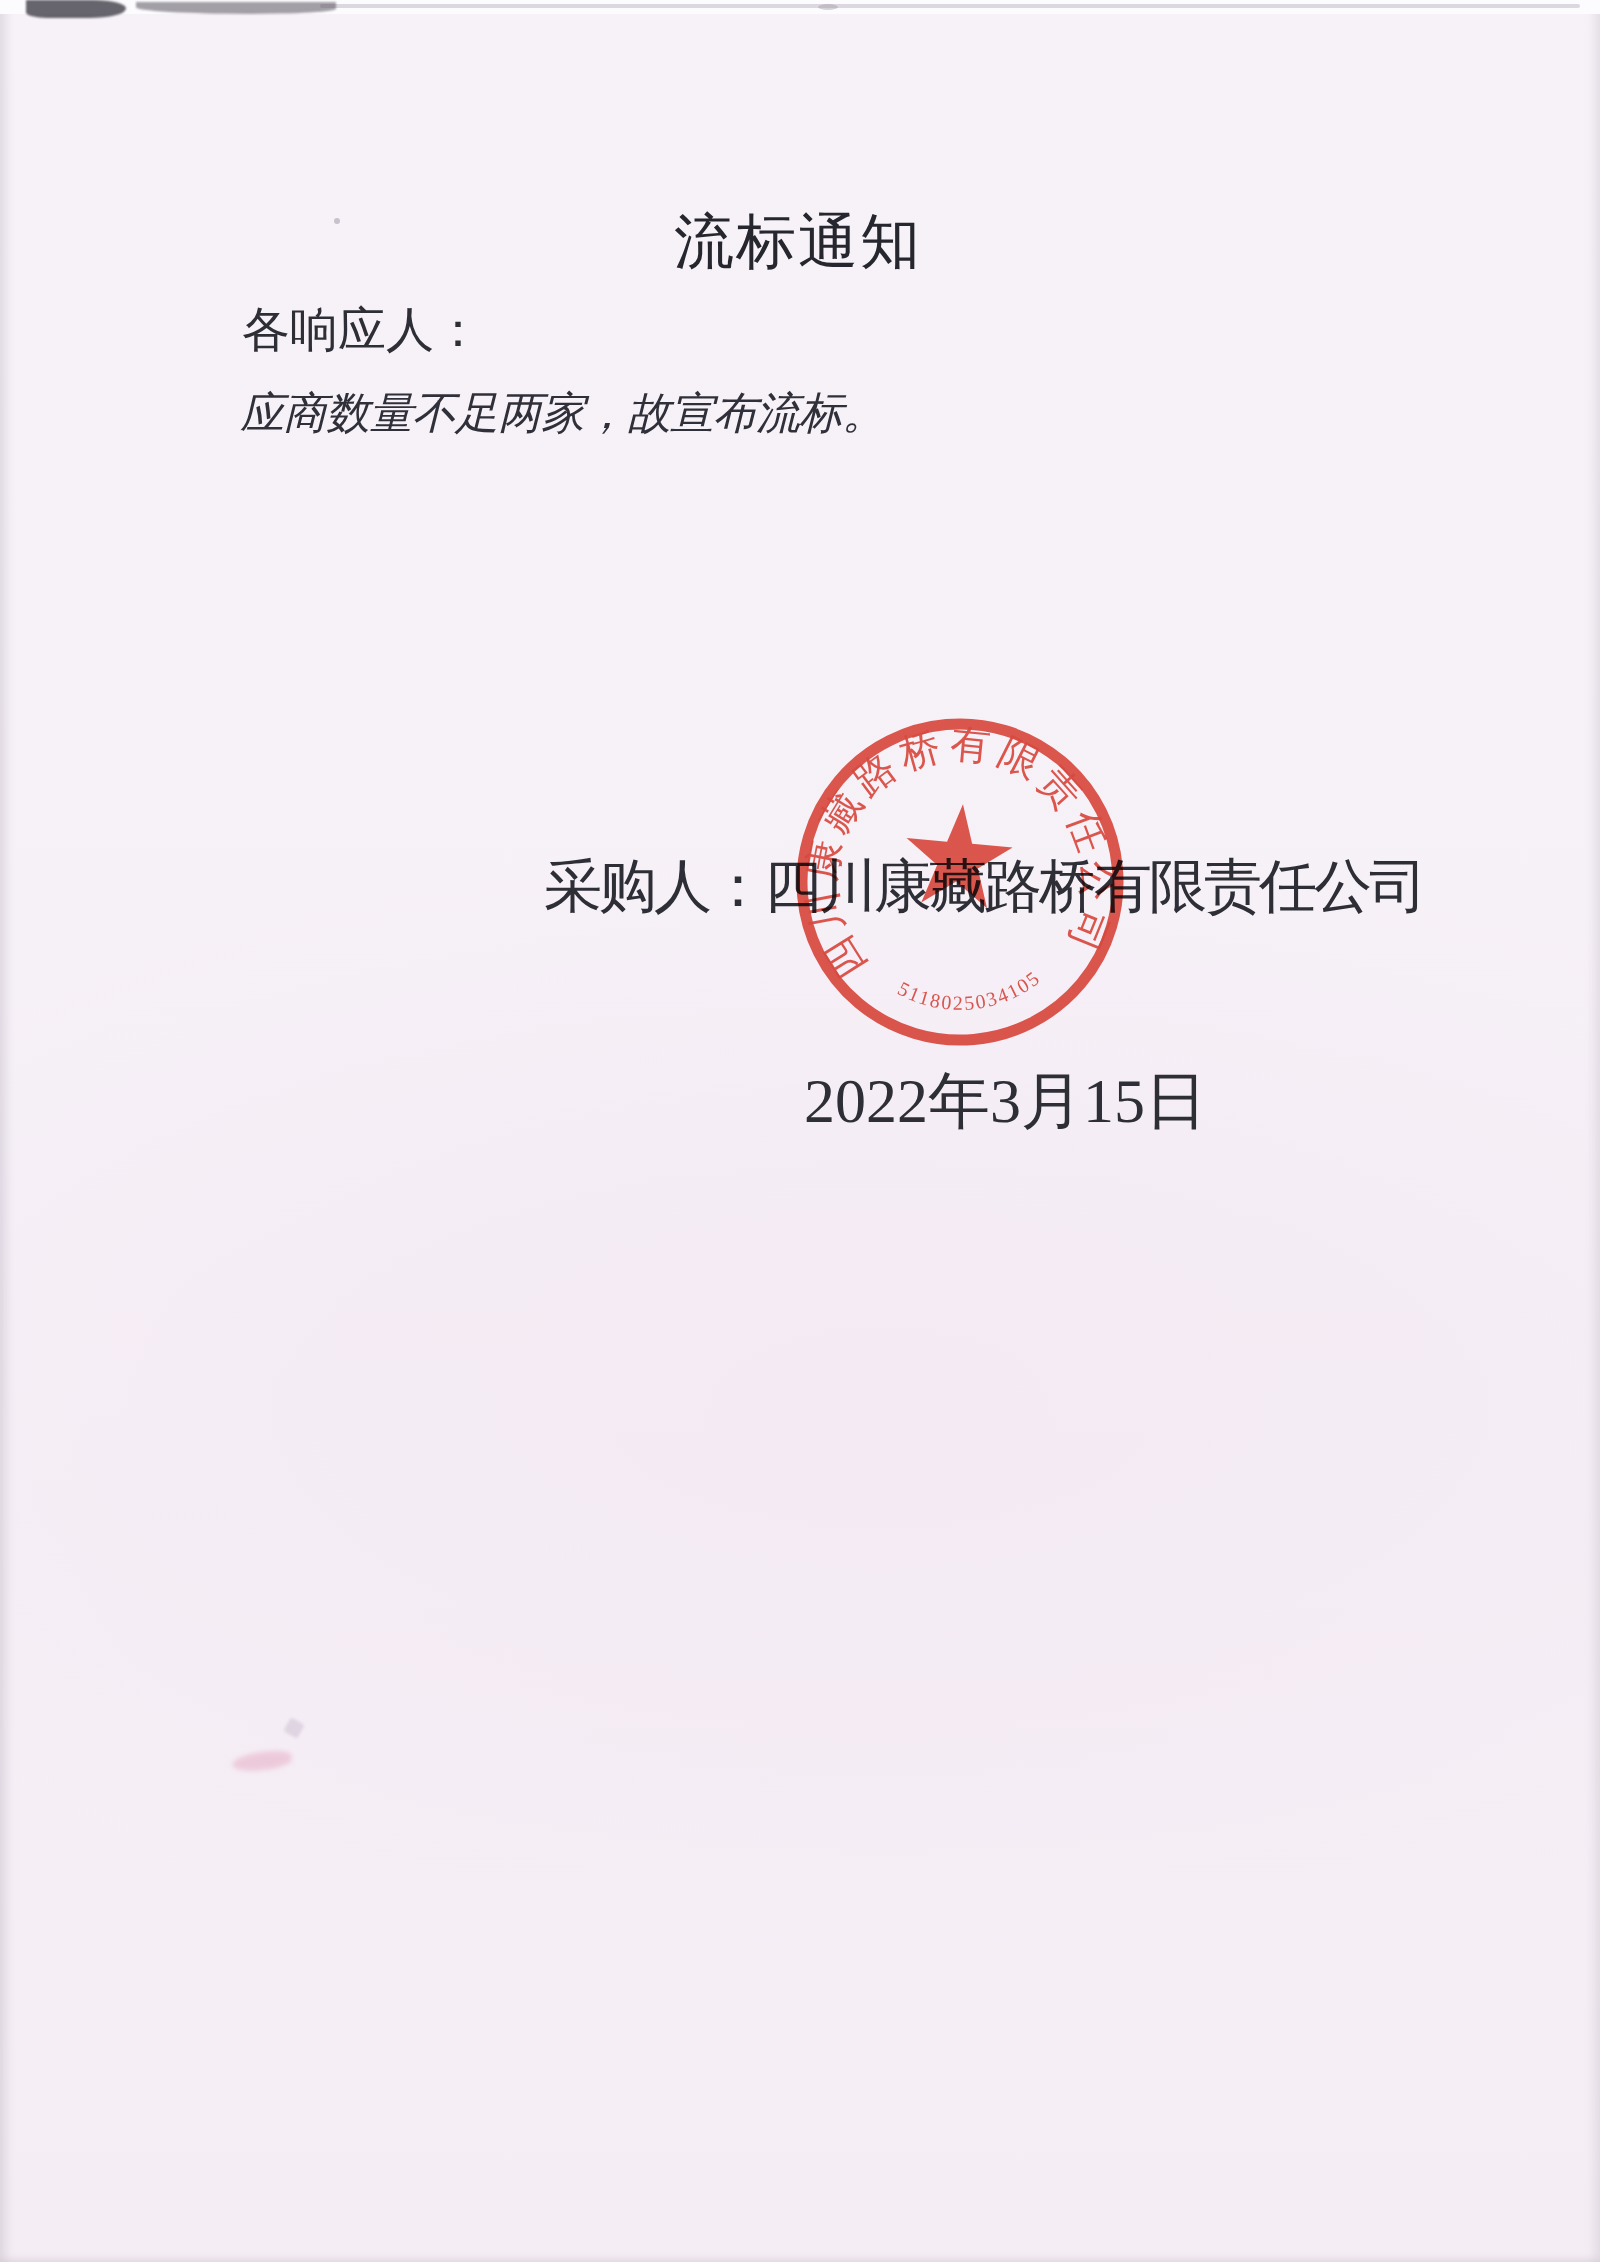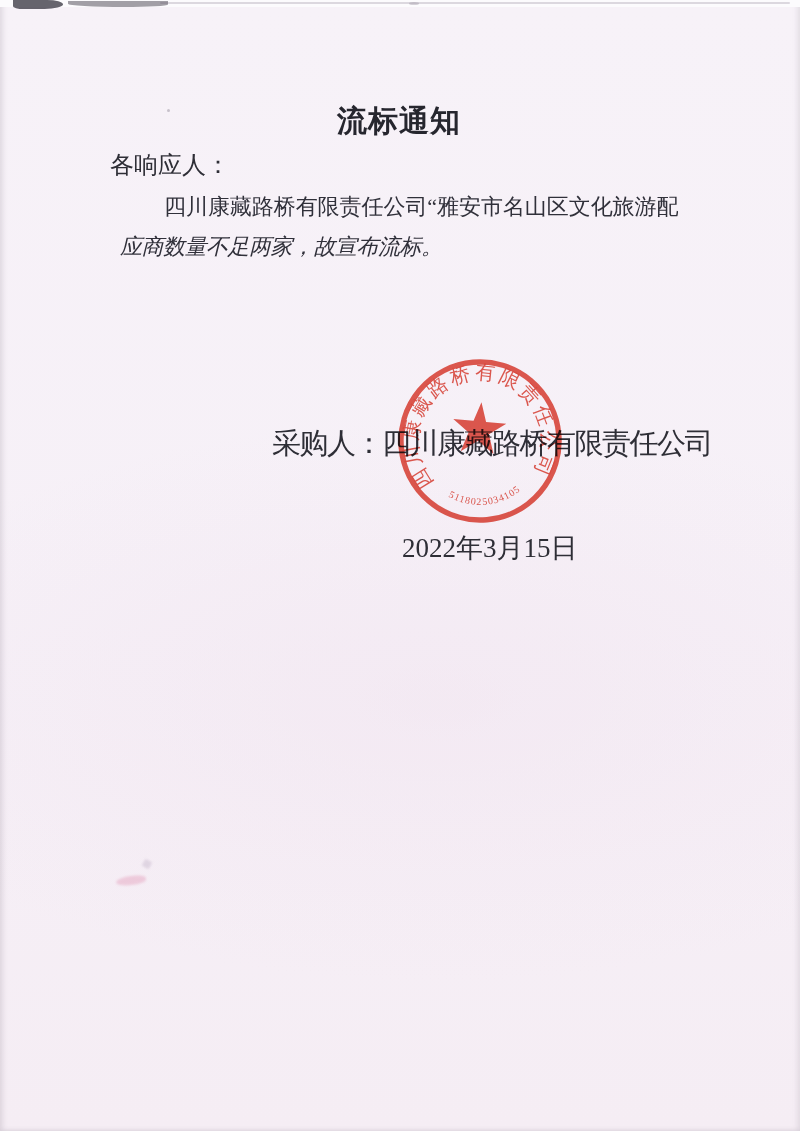--- a/index.html
+++ b/index.html
@@ -24,41 +24,41 @@
          border-radius:0 0 70% 90%;filter:blur(.6px);}
   .speck1{position:absolute;left:167px;top:109px;width:3px;height:3px;background:#8d8894;opacity:.45;border-radius:50%;}
   .speck2{position:absolute;left:409px;top:2px;width:10px;height:3px;background:#9a93a1;opacity:.4;border-radius:50%;}
   .smudge-pink{position:absolute;left:116px;top:876px;width:30px;height:9px;background:#e39ab8;opacity:.42;
          border-radius:60% 40% 50% 50%;filter:blur(1.2px);transform:rotate(-6deg);}
   .smudge-pink2{position:absolute;left:143px;top:860px;width:8px;height:8px;background:#cfc2d4;opacity:.55;
          filter:blur(.8px);transform:rotate(30deg);border-radius:20%;}
   
   .title{
     position:absolute;left:120px;top:101px;width:558px;
-    font-size:30px;font-weight:bold;color:#26262e;text-align:center;letter-spacing:1px;
+    font-size:30px;font-weight:normal;color:#26262e;text-align:center;letter-spacing:1px;
   }
   .salutation{
-    position:absolute;left:110px;top:149px;
+    position:absolute;left:121px;top:149px;
     font-size:24px;color:#2e2e36;
   }
   .body-block{position:absolute;left:120px;top:187px;width:558px;}
   .body-line{
     height:40px;line-height:40px;font-size:22px;letter-spacing:-0.5px;color:#30303a;
     text-align:justify;text-align-last:justify;text-justify:inter-character;
     overflow:hidden;white-space:nowrap;
   }
   .body-line.indent{padding-left:44px;}
   .body-line.last{text-align-last:left;font-style:italic;}
   .buyer-line{
     position:absolute;left:272px;top:424px;
     font-size:29px;letter-spacing:-1.5px;color:#2e2e36;white-space:nowrap;
   }
   .date-line{
     position:absolute;left:402px;top:530px;
-    font-size:27px;color:#2e2e36;white-space:nowrap;
+    font-size:31px;color:#2e2e36;white-space:nowrap;
   }
   
   .seal{
     position:absolute;left:385px;top:346px;width:190px;height:190px;
     mix-blend-mode:multiply;opacity:.9;transform:rotate(-5deg);
   }
   .seal text{font-family:"Liberation Serif","DejaVu Serif",serif;}
 </style>
 </head>
 <body>
@@ -72,21 +72,20 @@
   <div class="speck1"></div>
   <div class="speck2"></div>
   <div class="smudge-pink"></div>
   <div class="smudge-pink2"></div>
 
   <div class="title">流标通知</div>
 
   <div class="salutation">各响应人：</div>
 
   <div class="body-block">
-    <div class="body-line indent">四川康藏路桥有限责任公司“雅安市名山区文化旅游配</div>
     <div class="body-line last">应商数量不足两家，故宣布流标。</div>
   </div>
 
   <div class="buyer-line">采购人：四川康藏路桥有限责任公司</div>
 
   <div class="date-line">2022年3月15日</div>
 
   <svg class="seal" viewBox="0 0 190 190" xmlns="http://www.w3.org/2000/svg">
     <defs>
       <path id="arcTop" d="M 46.1,133.2 A 62,62 0 1 1 143.9,133.2" fill="none"></path>

